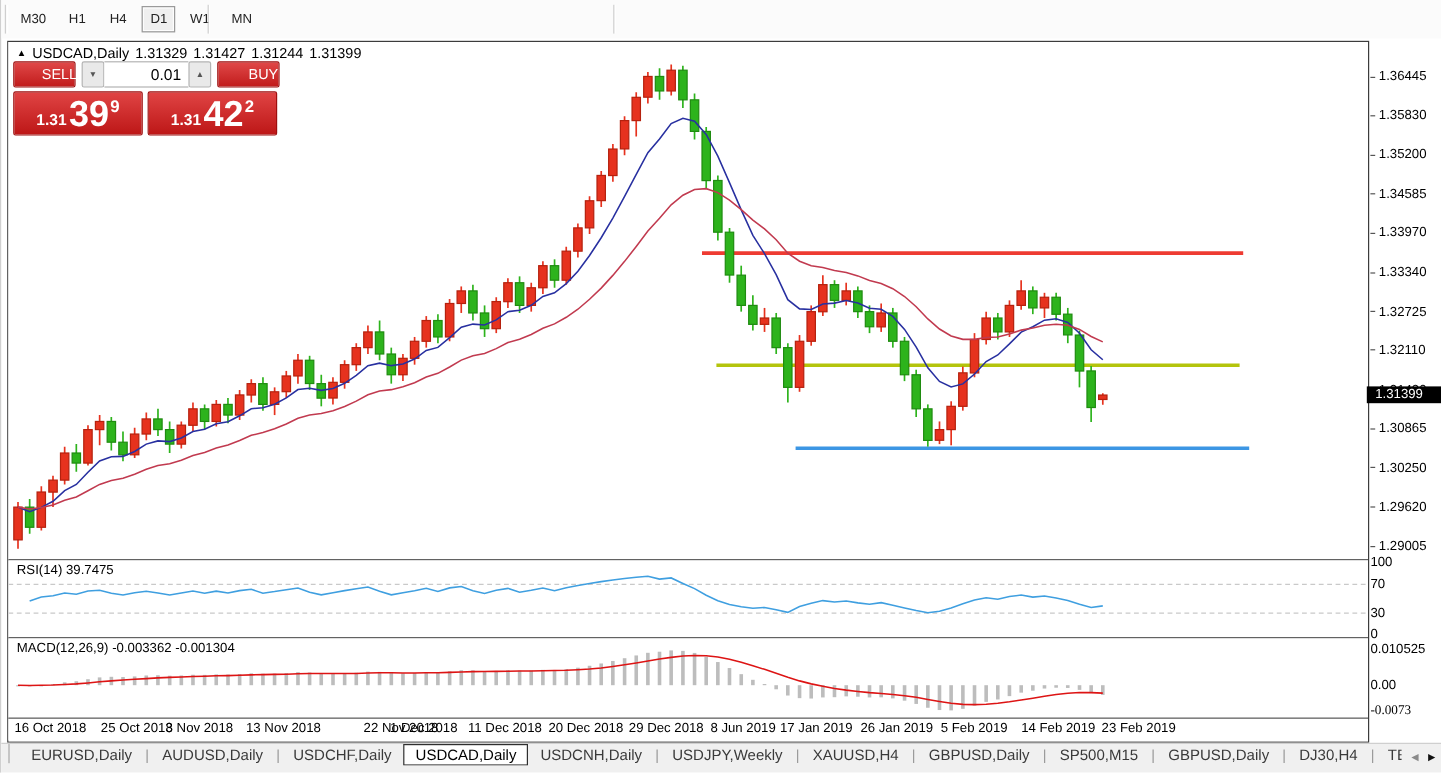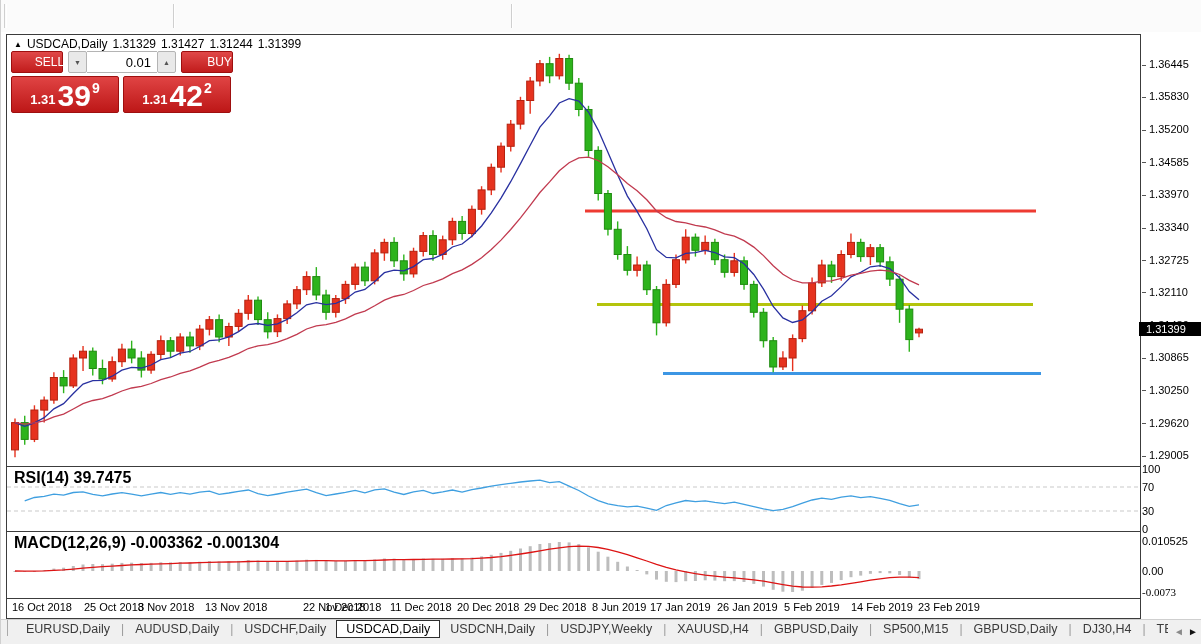--- a/index.html
+++ b/index.html
@@ -19,21 +19,21 @@
   .tf-sep { position:absolute; top:4px; width:2px; height:24px; border-left:1px solid #cfcfcf; border-right:1px solid #ffffff; }
   
   .chart-window { position:absolute; left:5px; top:34px; width:1135px; height:585px;
                   border:1px solid #3c3c3c; background:#fff; }
   .pane { position:relative; width:1133px; overflow:hidden; background:#fff; }
   .pane-main { height:432px; border-bottom:1px solid #3c3c3c; }
   .pane-rsi  { height:65px;  border-bottom:1px solid #3c3c3c; }
   .pane-macd { height:67px;  border-bottom:1px solid #3c3c3c; }
   .date-strip { position:relative; height:18px; background:#fff; }
   .pane svg { position:absolute; left:0; top:0; }
-  .pane-label { position:absolute; left:7px; top:2px; font-size:16px; color:#000; white-space:nowrap; z-index:5;font-weight:bold; }
+  .pane-label { position:absolute; left:7px; top:2px; font-size:11px; color:#000; white-space:nowrap; z-index:5; }
   .quote-line { position:absolute; left:7px; top:2px; display:flex; align-items:center; gap:5px;
                 font-size:12px; color:#000; z-index:6; }
   .quote-line .arrow { font-size:8px; color:#000; }
   
   .trade-panel { position:absolute; left:4px; top:16px; z-index:7; }
   .tp-row1 { display:flex; height:22px; }
   .btn-red { background:linear-gradient(#e04848,#c11c1c); border:1px solid #9e0f0f; border-radius:2px;
              color:#fff; font-size:12px; display:flex; align-items:center; justify-content:center;padding-left:25px; }
   .tp-sell, .tp-buy { width:52px; }
   .tp-sell { margin-right:5px; } .tp-buy { margin-left:5px; }
@@ -68,20 +68,28 @@
   .tab-scroll.left { right:18px; color:#8a8a8a; }
   .tab-scroll.right { right:4px; color:#111; }
 </style>
 </head>
 <body>
 
 <div class="screen">
 
   <div class="tf-toolbar">
     <div class="tf-grip"></div>
+    <div class="tf-buttons" id="tf-buttons">
+        <div class="tf-btn">M30</div>
+        <div class="tf-btn">H1</div>
+        <div class="tf-btn">H4</div>
+        <div class="tf-btn active">D1</div>
+        <div class="tf-btn">W1</div>
+        <div class="tf-btn">MN</div>
+      </div>
     <div class="tf-sep" style="left:172px"></div>
     <div class="tf-sep" style="left:510px"></div>
   </div>
 
   <div class="chart-window">
 
     <div class="pane pane-main" id="pane-main">
       <svg id="main-svg" width="1133" height="430">
           <line x1="578" x2="1029" y1="175.9" y2="175.9" stroke="#ee3b32" stroke-width="3"></line>
           <line x1="590" x2="1026" y1="269.4" y2="269.4" stroke="#b4c40c" stroke-width="3"></line>

